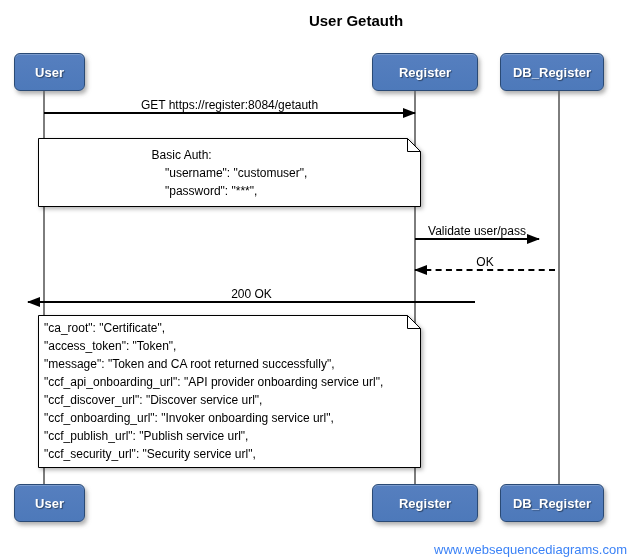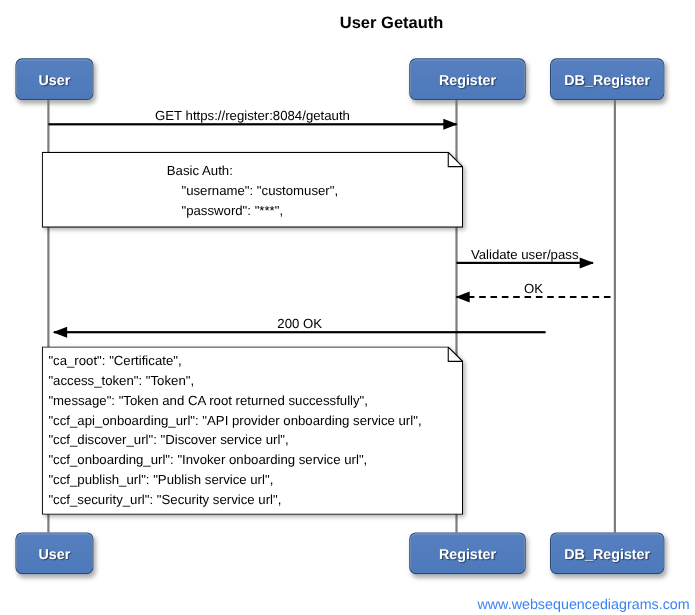--- a/index.html
+++ b/index.html
@@ -69,21 +69,21 @@
     border-left:13px solid var(--arrow);
   }
   .head-left{
     left:-1px;
     border-top:5px solid transparent;border-bottom:5px solid transparent;
     border-right:13px solid var(--arrow);
   }
   #msg-get{left:44px;top:96px;width:371px;}
   #msg-validate{left:415px;top:222px;width:124px;}
   #msg-ok{left:415px;top:253px;width:140px;}
-  #msg-200ok{left:49px;top:285px;width:447px;}
+  #msg-200ok{left:28px;top:285px;width:447px;}
   
   .note{position:absolute;}
   .note svg{position:absolute;left:0;top:0;filter:drop-shadow(2px 2px 2px rgba(0,0,0,0.30));}
   .note .content{
     position:absolute;left:0;top:0;right:0;bottom:0;
     font-size:12px;line-height:18px;
   }
   #note-basic-auth{left:38px;top:138px;width:383px;height:69px;}
   #note-basic-auth .content{padding-top:8px;text-align:center;}
   #note-basic-auth .pre-block{display:inline-block;text-align:left;}

